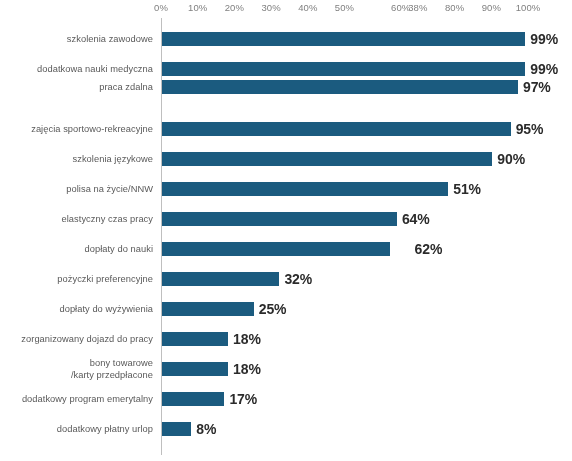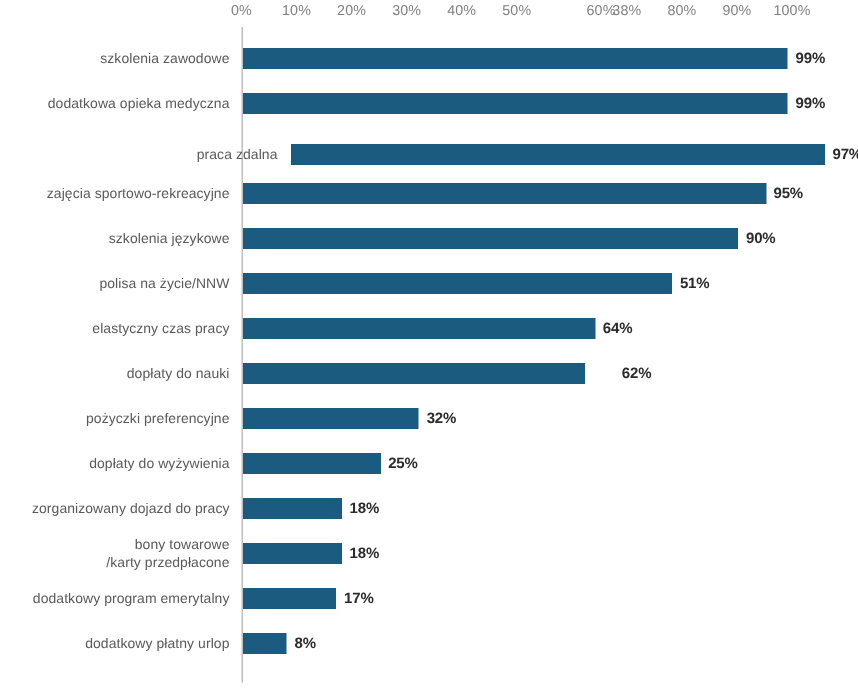--- a/index.html
+++ b/index.html
@@ -93,21 +93,21 @@
     left: 0;
     height: 14px;
     background: #1b5b7f;
   }
   .bar-value {
     position: absolute;
     top: 8px;
     height: 14px;
     display: flex;
     align-items: center;
-    font-size: 10px;
+    font-size: 14px;
     font-weight: bold;
     color: #2b2b2b;
     white-space: nowrap;
     letter-spacing: -0.1px;
   }
 </style>
 </head>
 <body>
 
 <div id="chart-root">
@@ -135,28 +135,28 @@
         <div class="row-label">
           <span>szkolenia zawodowe</span>
         </div>
         <div class="bar-wrap">
           <div class="bar" style="width: 363.33px; background: rgb(27, 91, 127);"></div>
           <div class="bar-value" style="left: 368.33px; color: rgb(43, 43, 43);">99%</div>
         </div>
       </div>
       <div class="row" style="top: 54px;">
         <div class="row-label">
-          <span>dodatkowa opieka medyczna</span>
+          <span>dodatkowa nauki medyczna</span>
         </div>
         <div class="bar-wrap">
           <div class="bar" style="width: 363.33px; background: rgb(27, 91, 127);"></div>
           <div class="bar-value" style="left: 368.33px; color: rgb(43, 43, 43);">99%</div>
         </div>
       </div>
-      <div class="row" style="top: 88px; margin-left: 32px;">
+      <div class="row" style="top: 72px;">
         <div class="row-label">
           <span>praca zdalna</span>
         </div>
         <div class="bar-wrap">
           <div class="bar" style="width: 355.99px; background: rgb(27, 91, 127);"></div>
           <div class="bar-value" style="left: 360.99px; color: rgb(43, 43, 43);">97%</div>
         </div>
       </div>
       <div class="row" style="top: 114px;">
         <div class="row-label">

